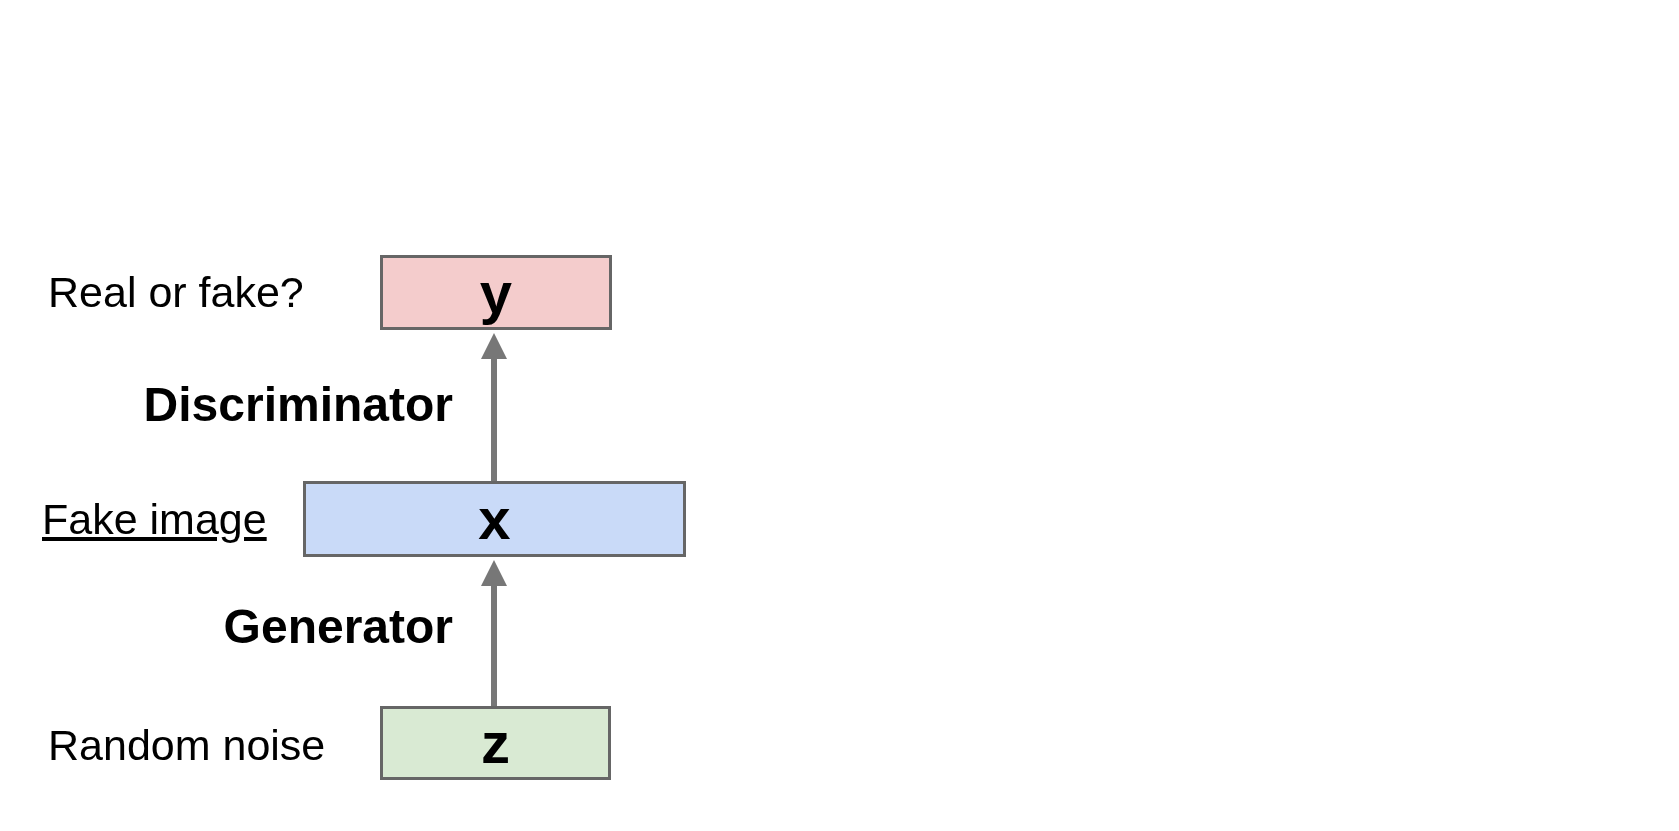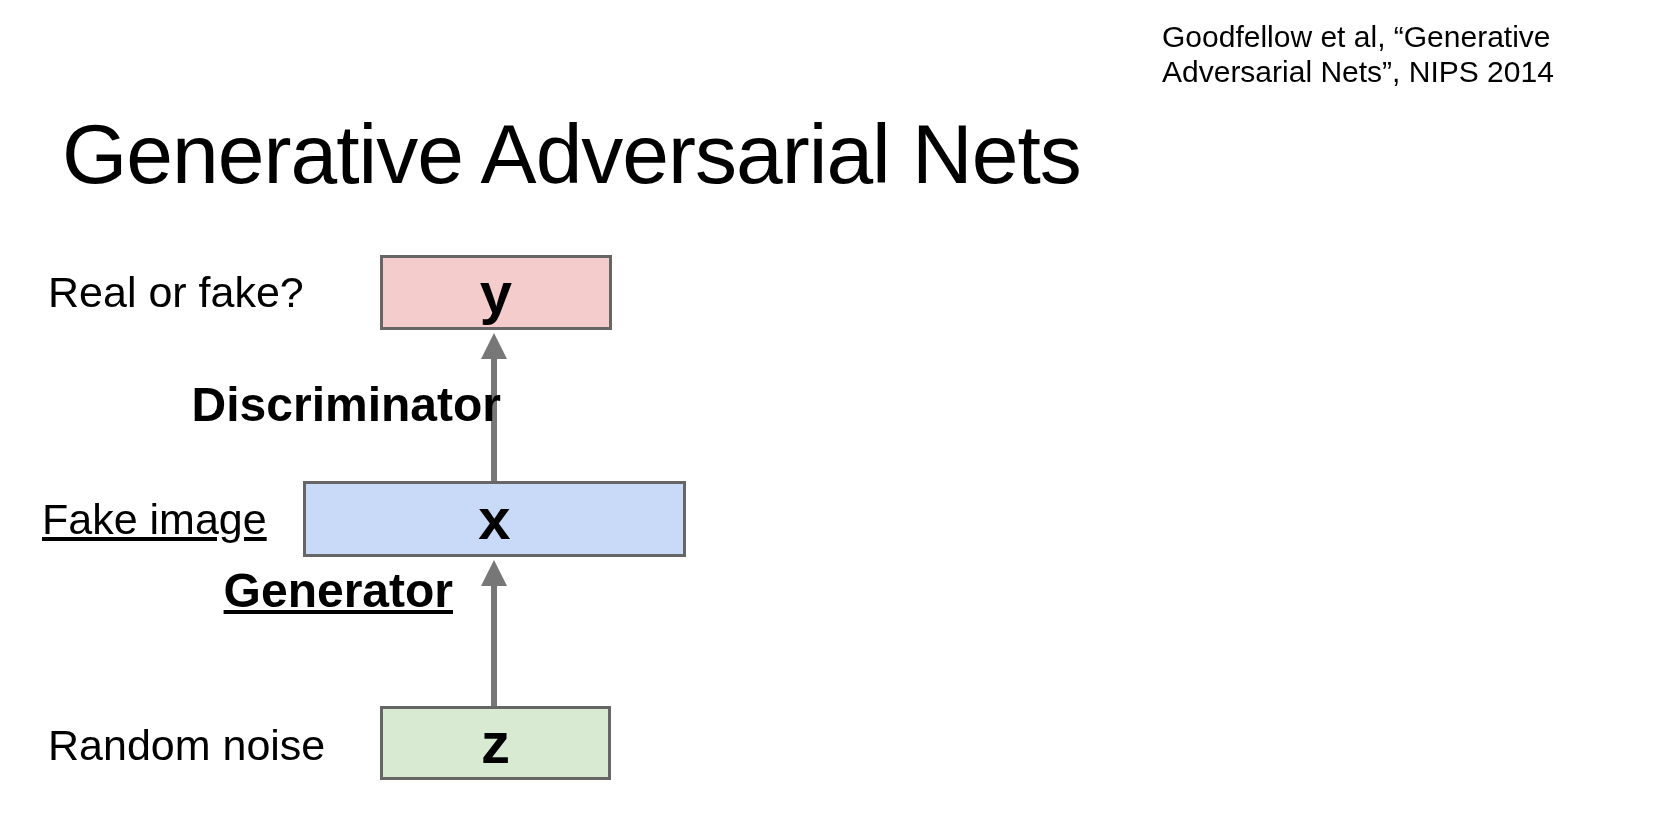--- a/index.html
+++ b/index.html
@@ -69,22 +69,22 @@
   .edge-label {
     position: absolute;
     left: 0;
     width: 453px;
     text-align: right;
     font-size: 48px;
     line-height: 48px;
     font-weight: 700;
     white-space: nowrap;
   }
-  .edge-discriminator { top: 381px; margin-left: 48px; }
-  .edge-generator     { top: 567px; text-decoration: underline; }
+  .edge-discriminator { top: 381px; }
+  .edge-generator     { top: 603px; }
   .arrow-stem {
     position: absolute;
     left: 491px;
     width: 6px;
     background: #777777;
   }
   .stem-1 { top: 357px; height: 124px; }
   .stem-2 { top: 584px; height: 122px; }
   .arrow-head {
     position: absolute;
@@ -96,26 +96,21 @@
     border-bottom: 26px solid #777777;
   }
   .head-1 { top: 333px; }
   .head-2 { top: 560px; }
 </style>
 </head>
 <body>
 
 <div class="slide">
 
-  <h1 class="title">Generative Adversarial Nets</h1>
 
-  <div class="citation">
-    <div>Goodfellow et al, “Generative</div>
-    <div>Adversarial Nets”, NIPS 2014</div>
-  </div>
 
 
   <div class="row-caption cap-y">Real or fake?</div>
   <div class="node-box box-y" style="background: rgb(244, 204, 204);">
     <span>y</span>
   </div>
 
   <div class="arrow-head head-1"></div>
   <div class="arrow-stem stem-1"></div>
   <div class="edge-label edge-discriminator">Discriminator</div>

